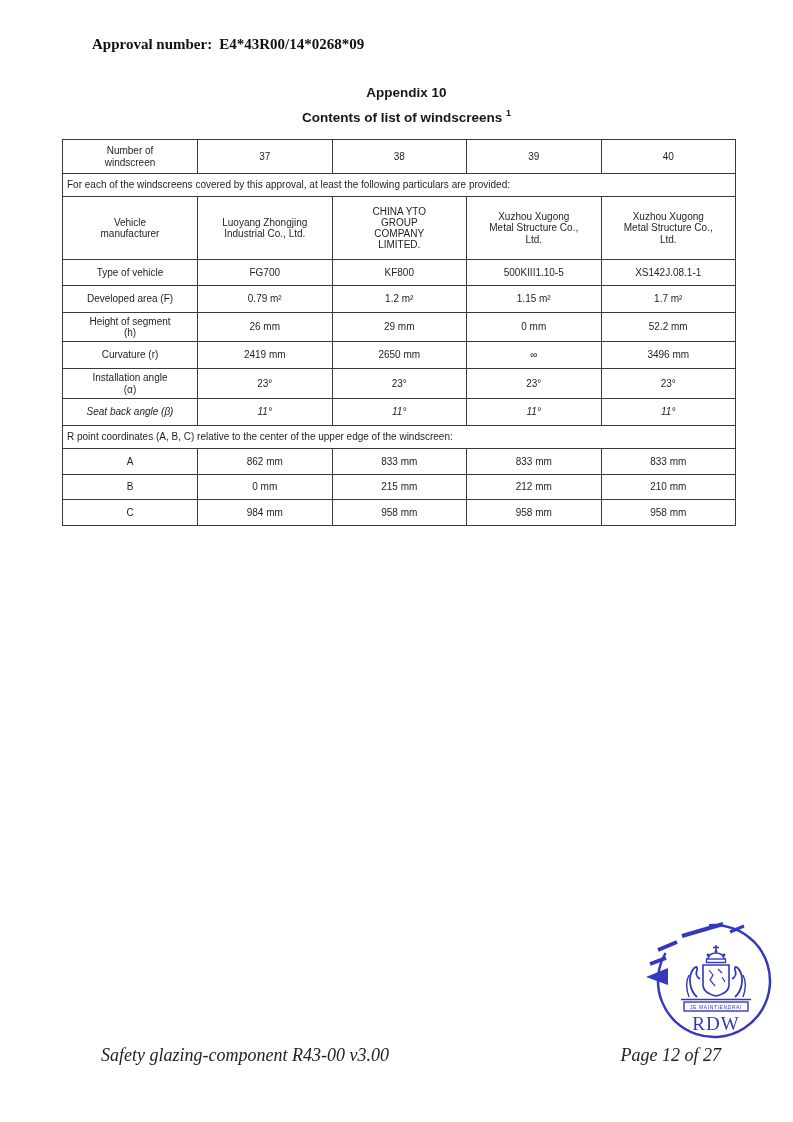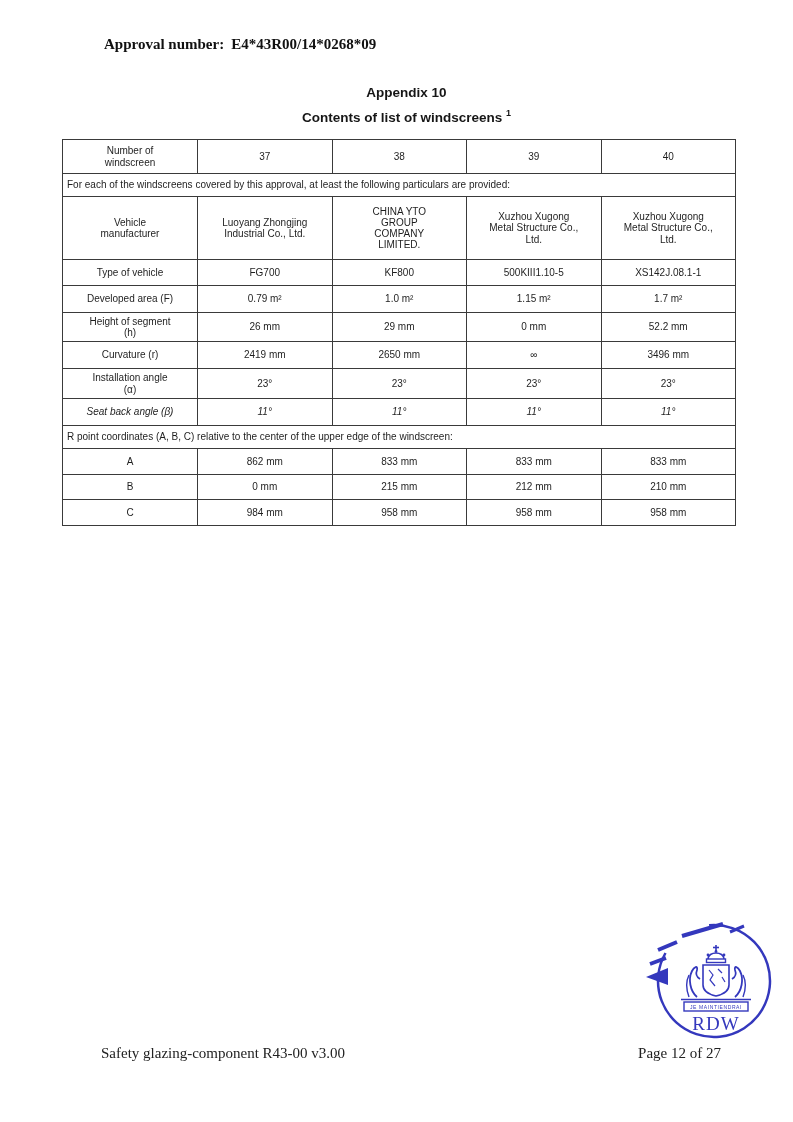--- a/index.html
+++ b/index.html
@@ -1,21 +1,21 @@
 <!DOCTYPE html>
 <html><head>
 <meta charset="utf-8">
 <style>
   html,body { margin:0; padding:0; background:#ffffff; }
   .page {
     position:relative; width:793px; height:1122px; background:#ffffff;
     font-family:"Liberation Sans", sans-serif; color:#1e1e1e; overflow:hidden;
   }
   .approval {
-    position:absolute; left:104px; top:36px;
+    position:absolute; left:92px; top:36px;
     font-family:"Liberation Serif", serif; font-weight:bold; font-size:15px; color:#111;
   }
   .approval .val { margin-left:7px; }
   .titles {
     position:absolute; left:30px; top:85px; width:753px; text-align:center;
     font-weight:bold; font-size:13.5px; color:#161616;
   }
   .titles .appendix { margin-bottom:8px; }
   sup { font-size:9px; }
   table.wtable {
@@ -36,21 +36,21 @@
   tr.r-area   td { height:24px;margin-left:16px; }
   tr.r-seg    td { height:26px; }
   tr.r-curv   td { height:24px;margin-left:40px; }
   tr.r-inst   td { height:27px; }
   tr.r-seat   td { height:24px;font-style:italic; }
   tr.r-rpoint td { height:20px; }
   tr.r-a td, tr.r-c td { height:23px; }
   tr.r-b td { height:22px; }
   .footer-left, .footer-right {
     position:absolute; top:1045px;
-    font-family:"Liberation Serif", serif; font-size:15px; color:#222;
+    font-family:"Liberation Serif", serif; font-style:italic; font-size:18px; color:#222;
   }
   .footer-left  { left:101px; }
   .footer-right { right:72px; }
   .stamp { position:absolute; left:645px; top:915px; width:135px; height:132px; }
   .stamp text.motto { font-family:"Liberation Sans", sans-serif; font-size:5px; letter-spacing:0.6px; }
   .stamp text.rdw   { font-family:"Liberation Serif", serif; font-size:19px; letter-spacing:1px; }
 </style>
 </head>
 <body>
 
@@ -104,21 +104,21 @@
       <tr class="r-type">
         <td>Type of vehicle</td>
         <td>FG700</td>
         <td>KF800</td>
         <td>500KIII1.10-5</td>
         <td>XS142J.08.1-1</td>
       </tr>
       <tr class="r-area">
         <td>Developed area (F)</td>
         <td>0.79 m²</td>
-        <td>1.0 m²</td>
+        <td>1.2 m²</td>
         <td>1.15 m²</td>
         <td>1.7 m²</td>
       </tr>
       <tr class="r-seg">
         <td>Height of segment
 (h)</td>
         <td>26 mm</td>
         <td>29 mm</td>
         <td>0 mm</td>
         <td>52.2 mm</td>

